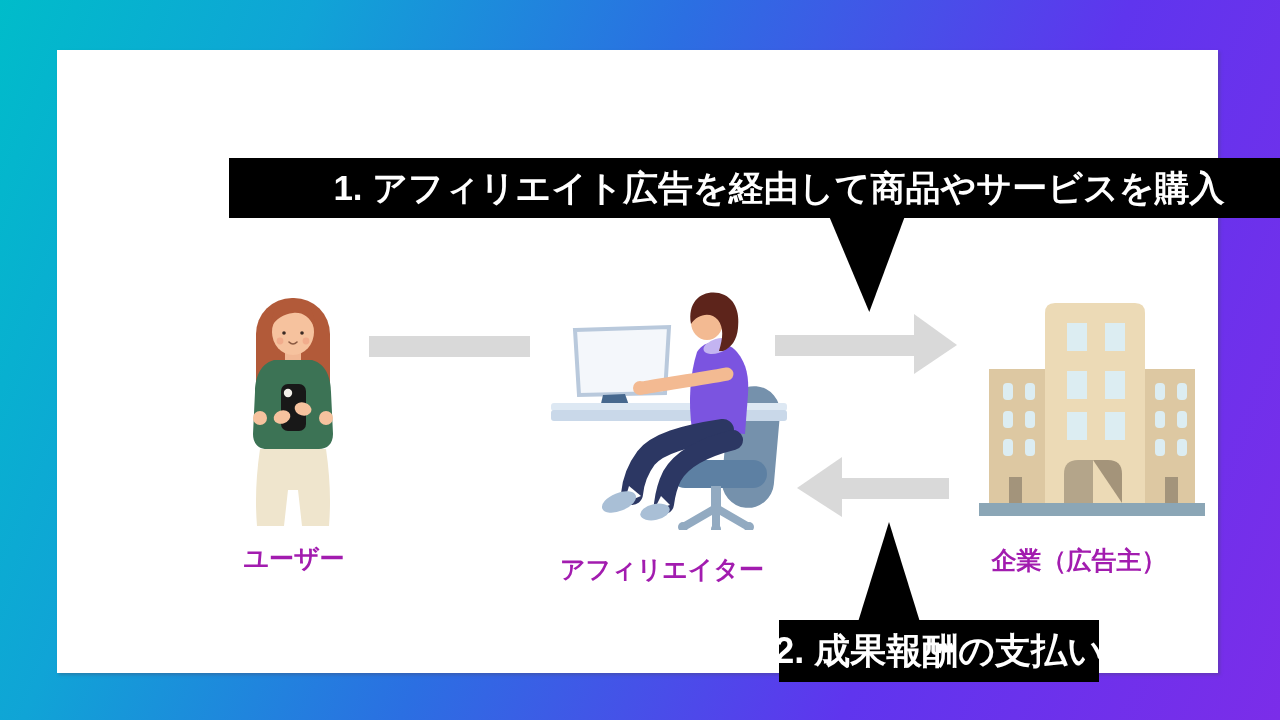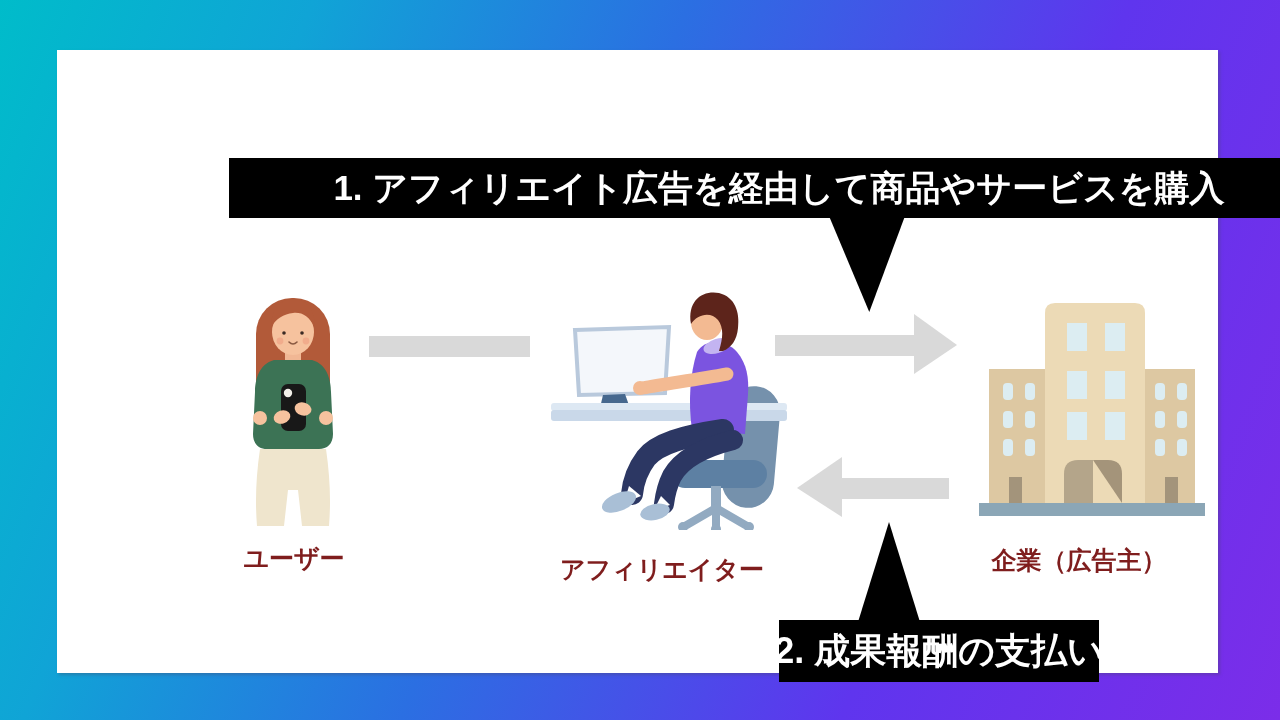--- a/index.html
+++ b/index.html
@@ -32,21 +32,21 @@
   .arrow-svg { position: absolute; }
   .arrow-right { left: 718px; top: 262px; width: 182px; height: 64px; }
   .arrow-left  { left: 740px; top: 405px; width: 152px; height: 64px; }
 
   .figure { position: absolute; }
   .fig-user { left: 172px; top: 242px; width: 128px; height: 236px; }
   .fig-affiliater { left: 488px; top: 240px; width: 248px; height: 240px; }
   .fig-company { left: 920px; top: 250px; width: 230px; height: 216px; }
 
   .actor-label {
-    position: absolute; color: #7f1d1d; font-weight: bold;
+    position: absolute; color: #a21caf; font-weight: bold;
     font-size: 25px; text-align: center; white-space: nowrap;
   }
   .label-user { left: 157px; top: 492px; width: 160px; }
   .label-affiliater { left: 480px; top: 503px; width: 250px; }
   .label-company { left: 902px; top: 494px; width: 240px; }
 </style>
 </head>
 <body>
 
 <div class="stage">

